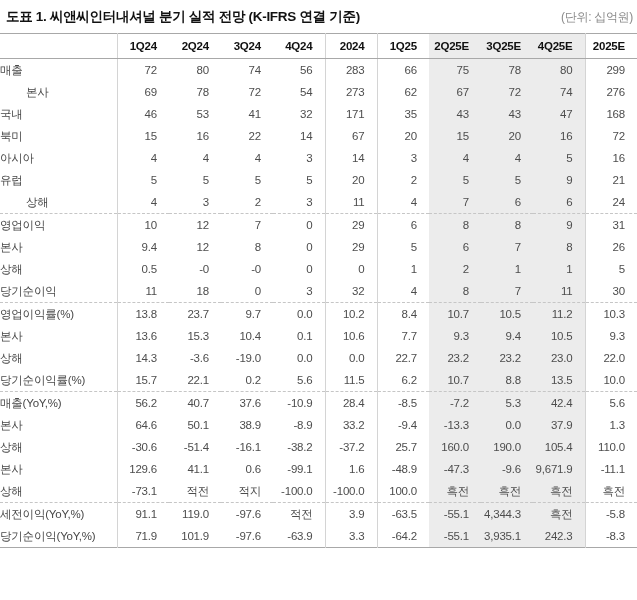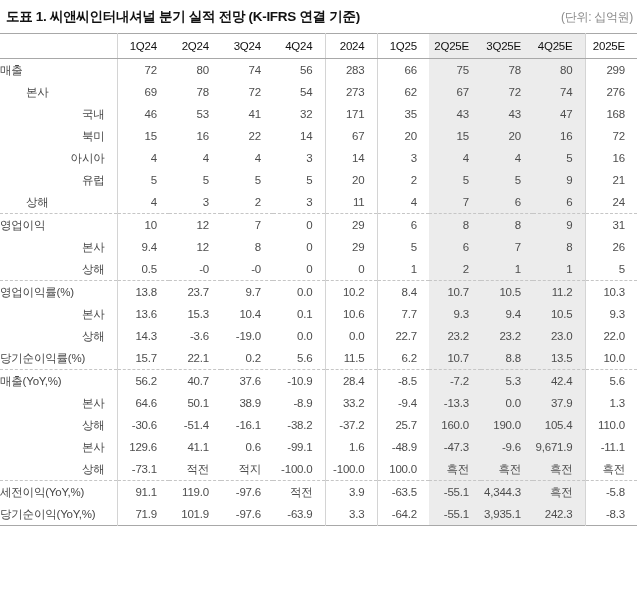--- a/index.html
+++ b/index.html
@@ -13,33 +13,33 @@
     display:flex; justify-content:space-between; align-items:flex-end;
     padding:8px 4px 7px 6px;
   }
   .fig-title { font-size:13.5px; font-weight:bold; color:#111; letter-spacing:-0.3px; }
   .unit { font-size:12px; color:#8a8a8a; letter-spacing:-0.3px;padding-left:12px; }
   table {
     border-collapse:collapse; table-layout:fixed; width:637px;
     border-top:1.5px solid #a8a8a8; border-bottom:1.5px solid #a8a8a8;
   }
   thead th {
-    font-size:11.5px; font-weight:normal; color:#111;
+    font-size:11.5px; font-weight:bold; color:#111;
     text-align:right; padding:6px 12px 6px 0;
     border-bottom:1px solid #a8a8a8; letter-spacing:-0.2px;margin-top:9px;
   }
   thead th.label-col { text-align:left; padding-left:8px; }
   tbody td {
     font-size:11.5px; color:#4d4d4d;
     text-align:right; padding:3.5px 12px 3.5px 0;
     white-space:nowrap; letter-spacing:-0.2px;
   }
   tbody td.label { text-align:left; padding-right:4px; color:#474747; }
   tbody td.label.lvl1 { padding-left:26px; }
-  tbody td.label.lvl2 { text-align:right; padding-right:12px; }
+  tbody td.label.lvl2 { text-align:left; padding-right:12px; }
   .vline { border-right:1px solid #d4d4d4; }
   .shade { background:#ececec; }
   tr.sep td { border-top:1px dashed #c6c6c6; }
 </style>
 </head>
 <body>
 
 <div class="page">
   <div class="title-row">
     <span class="fig-title">도표 1. 씨앤씨인터내셔널 분기 실적 전망 (K-IFRS 연결 기준)</span>
@@ -199,20 +199,33 @@
           <td>-0</td>
           <td>-0</td>
           <td class="vline">0</td>
           <td class="vline">0</td>
           <td>1</td>
           <td class="shade">2</td>
           <td class="shade">1</td>
           <td class="shade vline">1</td>
           <td>5</td>
         </tr>
+        <tr>
+          <td class="label lvl0 vline">당기순이익</td>
+          <td>11</td>
+          <td>18</td>
+          <td>0</td>
+          <td class="vline">3</td>
+          <td class="vline">32</td>
+          <td>4</td>
+          <td class="shade">8</td>
+          <td class="shade">7</td>
+          <td class="shade vline">11</td>
+          <td>30</td>
+        </tr>
         <tr class="sep">
           <td class="label lvl0 vline">영업이익률(%)</td>
           <td>13.8</td>
           <td>23.7</td>
           <td>9.7</td>
           <td class="vline">0.0</td>
           <td class="vline">10.2</td>
           <td>8.4</td>
           <td class="shade">10.7</td>
           <td class="shade">10.5</td>

